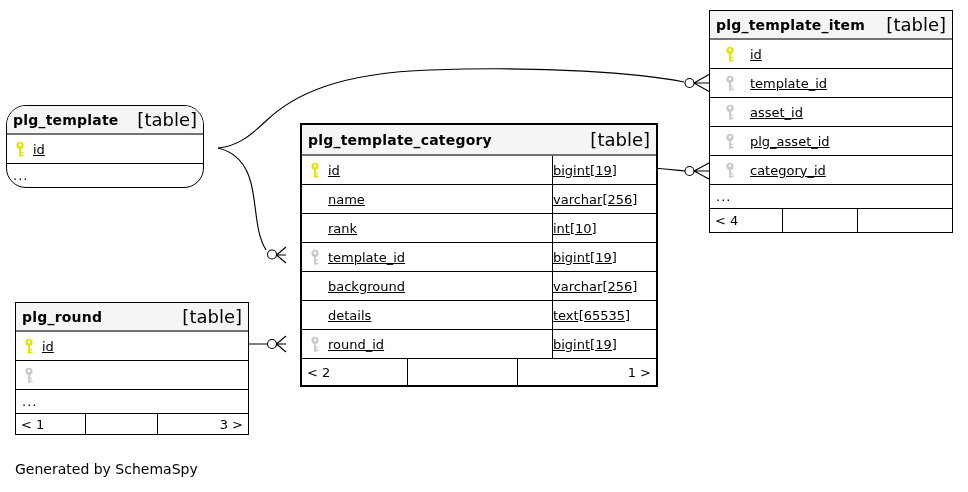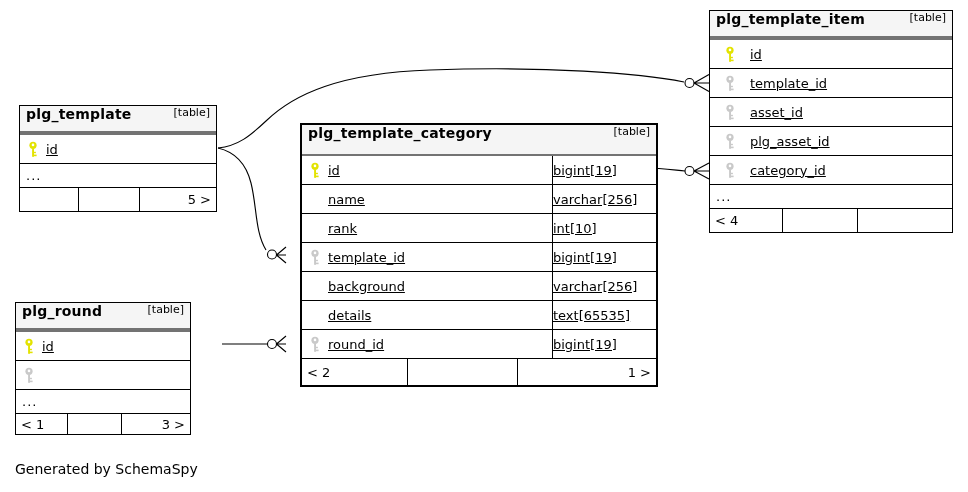--- a/index.html
+++ b/index.html
@@ -12,27 +12,27 @@
   .wire { fill:none; stroke:#000; stroke-width:1.1; }
   .wire-dot { fill:#fff; stroke:#000; stroke-width:1.1; }
 
   .db-table {
     position:absolute; background:#fff; border:1px solid #000;
     box-sizing:border-box; display:flex; flex-direction:column; overflow:hidden;
   }
   .db-table.focus { border-width:2px; }
 
   .tbl-header {
-    height:29px; flex:0 0 29px; background:#f5f5f5; border-bottom:4px solid #737373;
-    display:flex; justify-content:space-between; padding:0 6px;
+    height:29px; flex:0 0 29px; background:#f5f5f5; border-bottom:2px solid #737373;
+    display:flex; align-items:center; justify-content:space-between; padding:0 6px;
     box-sizing:border-box;
   }
   .focus .tbl-header { height:31px; flex:0 0 31px; border-bottom-width:2px; }
   .tbl-name { font-weight:bold; font-size:14px; letter-spacing:0.2px; }
-  .tbl-tag  { font-size:11px; }
+  .tbl-tag  { font-size:18px; }
 
   .row {
     height:29px; flex:0 0 29px; border-bottom:1px solid #000;
     display:flex; align-items:center; box-sizing:border-box; font-size:13px;text-decoration:underline;
   }
   .keyslot { width:26px; flex:0 0 26px; display:flex; justify-content:center; align-items:center; }
   .wide .keyslot { width:40px; flex:0 0 40px; }
   .colname { flex:1; white-space:nowrap; }
   .coltype {
     flex:0 0 104px; align-self:stretch; border-left:1px solid #000;
@@ -57,24 +57,24 @@
 
   .key-icon { display:block; }
   .key-icon.pk { color:#e3e300; }
   .key-icon.fk { color:#c9c9c9; }
 
   #credit {
     position:absolute; left:15px; top:461px; font-size:14px; color:#000;
   }
 
   
-  #t-plg_template          { left:19px;  top:105px; width:198px; height:107px; }
+  #t-plg_template          { left:6px;  top:105px; width:198px; height:83px;border-radius:20px; }
   #t-plg_template_category { left:300px; top:123px; width:358px; height:264px; }
   #t-plg_template_item     { left:709px; top:10px;  width:244px; height:223px; }
-  #t-plg_round             { left:15px;  top:302px; width:176px; height:133px; }
+  #t-plg_round             { left:15px;  top:302px; width:234px; height:133px; }
 </style>
 </head>
 <body>
 
 <div id="canvas">
 
   <svg id="wires" viewBox="0 0 968 492">
 
     <g>
       <path class="wire" d="M 218,148 C 238,146 250,136 266,121 C 294,94 340,73 430,70 C 545,66 640,73 684,82"></path>

